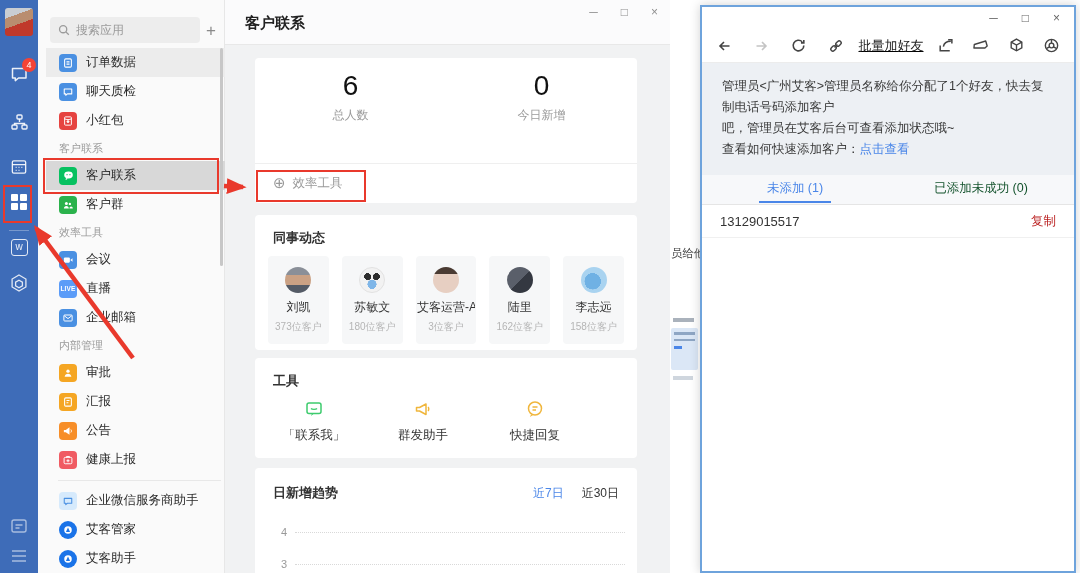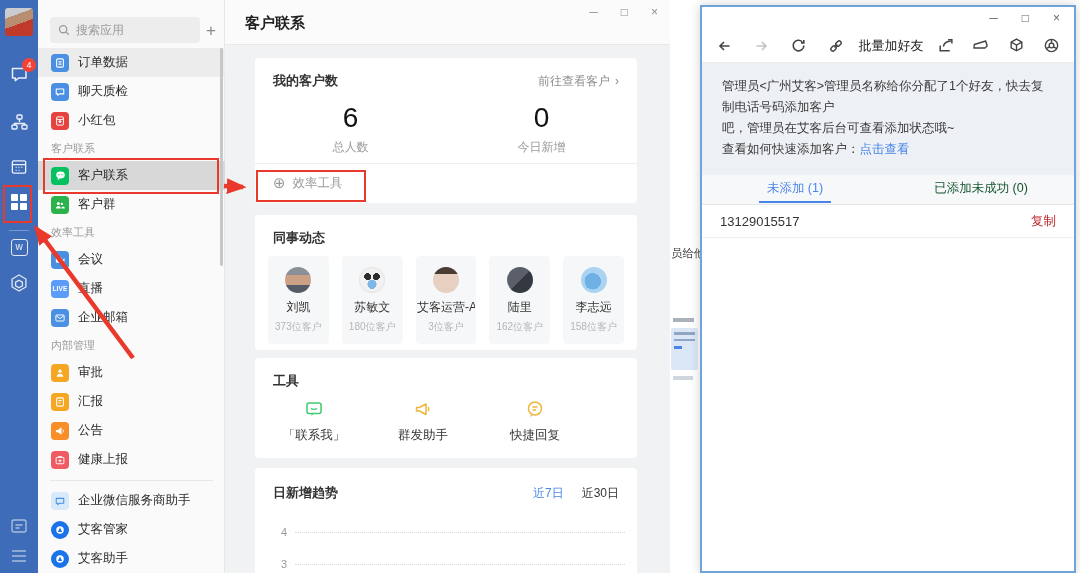--- a/index.html
+++ b/index.html
@@ -23,21 +23,21 @@
     color:rgba(255,255,255,.9); font-size:10px; line-height:14px; text-align:center; }
 
   
   .app-panel { position:absolute; left:38px; top:0; width:187px; height:573px; background:#fafafa; border-right:1px solid #e7e7e7; }
   .search-row { position:absolute; left:0; top:16px; width:187px; height:28px; display:flex; align-items:center; }
   .search-box { margin-left:12px; width:150px; height:26px; background:#ededed; border-radius:4px;
     display:flex; align-items:center; padding:0 8px; gap:6px; }
   .search-box input { border:0; outline:0; background:transparent; width:110px; font-size:12px; color:#555; font-family:inherit; }
   .search-box input::placeholder { color:#9b9b9b; }
   .plus-btn { margin-left:6px; color:#8a8a8a; font-size:17px; line-height:17px; cursor:default; }
-  .app-list { position:absolute; left:0; top:48px; width:187px; }
+  .app-list { position:absolute; left:8px; top:48px; width:187px; }
   .app-item { height:29px; display:flex; align-items:center; gap:9px; padding-left:13px; font-size:12.5px; color:#2b2b2b; }
   .app-item.hl { background:#ececec; }
   .app-item.sel { background:#d8d8d8; }
   .ai { width:18px; height:18px; border-radius:4px; flex:0 0 18px; display:flex; align-items:center; justify-content:center; }
   .ai svg { display:block; }
   .ai.round { border-radius:9px; }
   .live-txt { color:#fff; font-size:6.5px; font-weight:bold; letter-spacing:.2px; }
   .sec-label { height:26px; display:flex; align-items:flex-end; padding:0 0 5px 13px; font-size:11px; color:#9b9b9b; }
   .list-divider { height:12px; position:relative; }
   .list-divider:after { content:""; position:absolute; left:12px; right:12px; top:6px; border-top:1px solid #e8e8e8; }
@@ -99,21 +99,21 @@
   .frag-bluebox { position:absolute; left:1px; top:328px; width:27px; height:42px; background:#dbe7f6; border-radius:2px; }
   .frag-bluebox i { display:block; height:2.5px; background:#8ea6c4; margin:4px 3px 0 3px; }
   .frag-bluebox i.blue { background:#4a86e8; width:8px; margin-top:5px; }
   .frag-bar2 { position:absolute; left:3px; top:376px; width:20px; height:4px; background:#cfd6de; }
 
   
   .browser { position:absolute; left:700px; top:5px; width:376px; height:568px; background:#fff;
     border:2px solid #6ea3dc; box-shadow:0 0 10px rgba(0,0,0,.18); }
   .b-titlebar { height:22px; display:flex; justify-content:flex-end; align-items:center; gap:24px; padding-right:14px;
     font-size:12px; color:#666; }
-  .b-toolbar { height:34px; display:flex; align-items:center; padding:0 14px; border-bottom:1px solid #ececec; }
+  .b-toolbar { height:34px; display:flex; align-items:center; padding:0 14px; border-bottom:1px solid #ececec;text-decoration:underline; }
   .b-toolbar .nav { display:flex; align-items:center; gap:20px; }
   .b-title { flex:1; text-align:center; font-size:13px; color:#222; }
   .b-right { display:flex; align-items:center; gap:18px; }
   .b-notice { background:#edf0f4; padding:13px 20px 15px 20px; font-size:12.5px; color:#3a3a3a; line-height:21px; }
   .b-link { color:#4a86e8; }
   .b-tabs { height:30px; display:flex; background:#f7f8fa; border-bottom:1px solid #e5e5e5; }
   .b-tab { flex:1; display:flex; justify-content:center; align-items:flex-start; font-size:12.5px; color:#14532d; }
   .b-tab span { padding:5px 8px 4px 8px; }
   .b-tab.active { color:#4a86e8; }
   .b-tab.active span { border-bottom:2px solid #4a86e8; }
@@ -352,27 +352,20 @@
       <div class="content-header">
         <span class="title">客户联系</span>
         <div class="win-controls">
           <span>─</span>
           <span>□</span>
           <span>×</span>
         </div>
       </div>
 
       <div class="card card-mycust">
-        <div class="card-title-row">
-          <span class="card-title">我的客户数</span>
-          <span class="gray-link">
-            <span>前往查看客户</span>
-            <span>›</span>
-          </span>
-        </div>
         <div class="stats-row">
           <div class="stat">
             <div class="stat-value">6</div>
             <div class="stat-label">总人数</div>
           </div>
           <div class="stat">
             <div class="stat-value">0</div>
             <div class="stat-label">今日新增</div>
           </div>
         </div>

